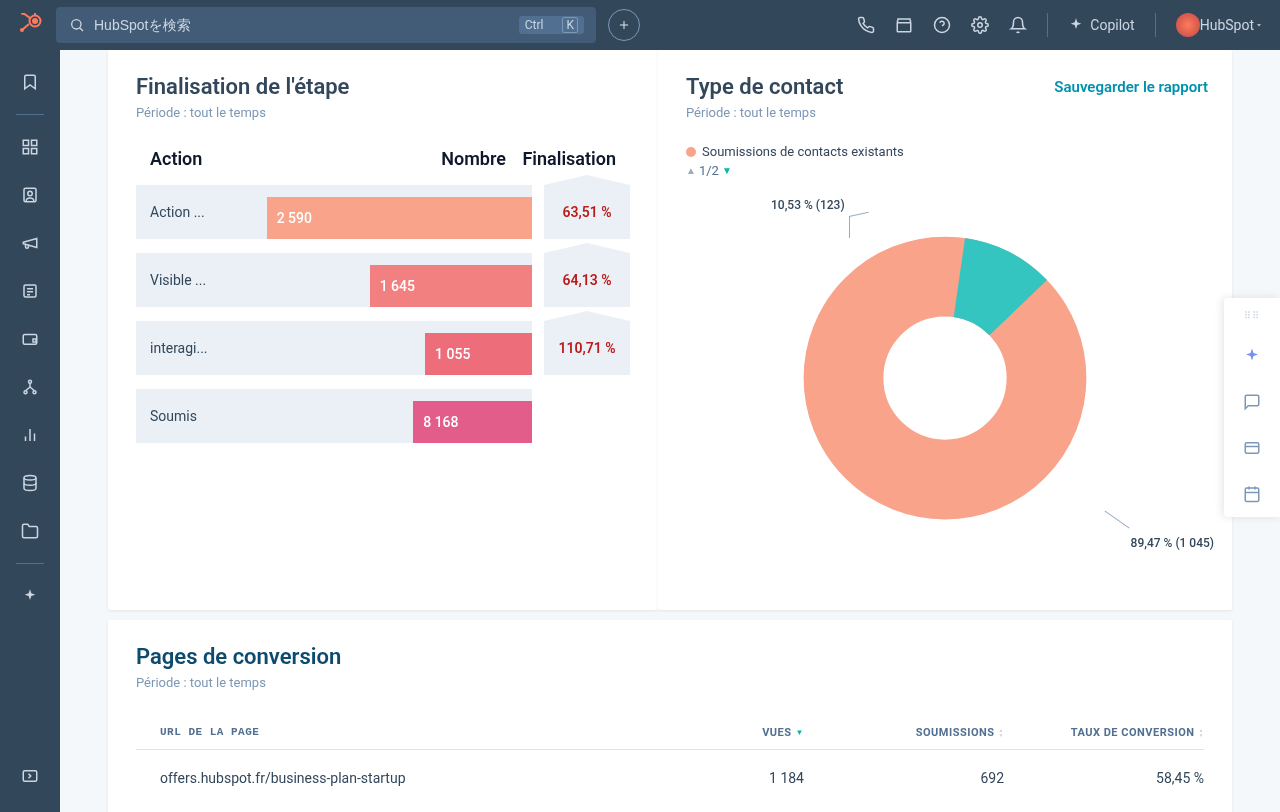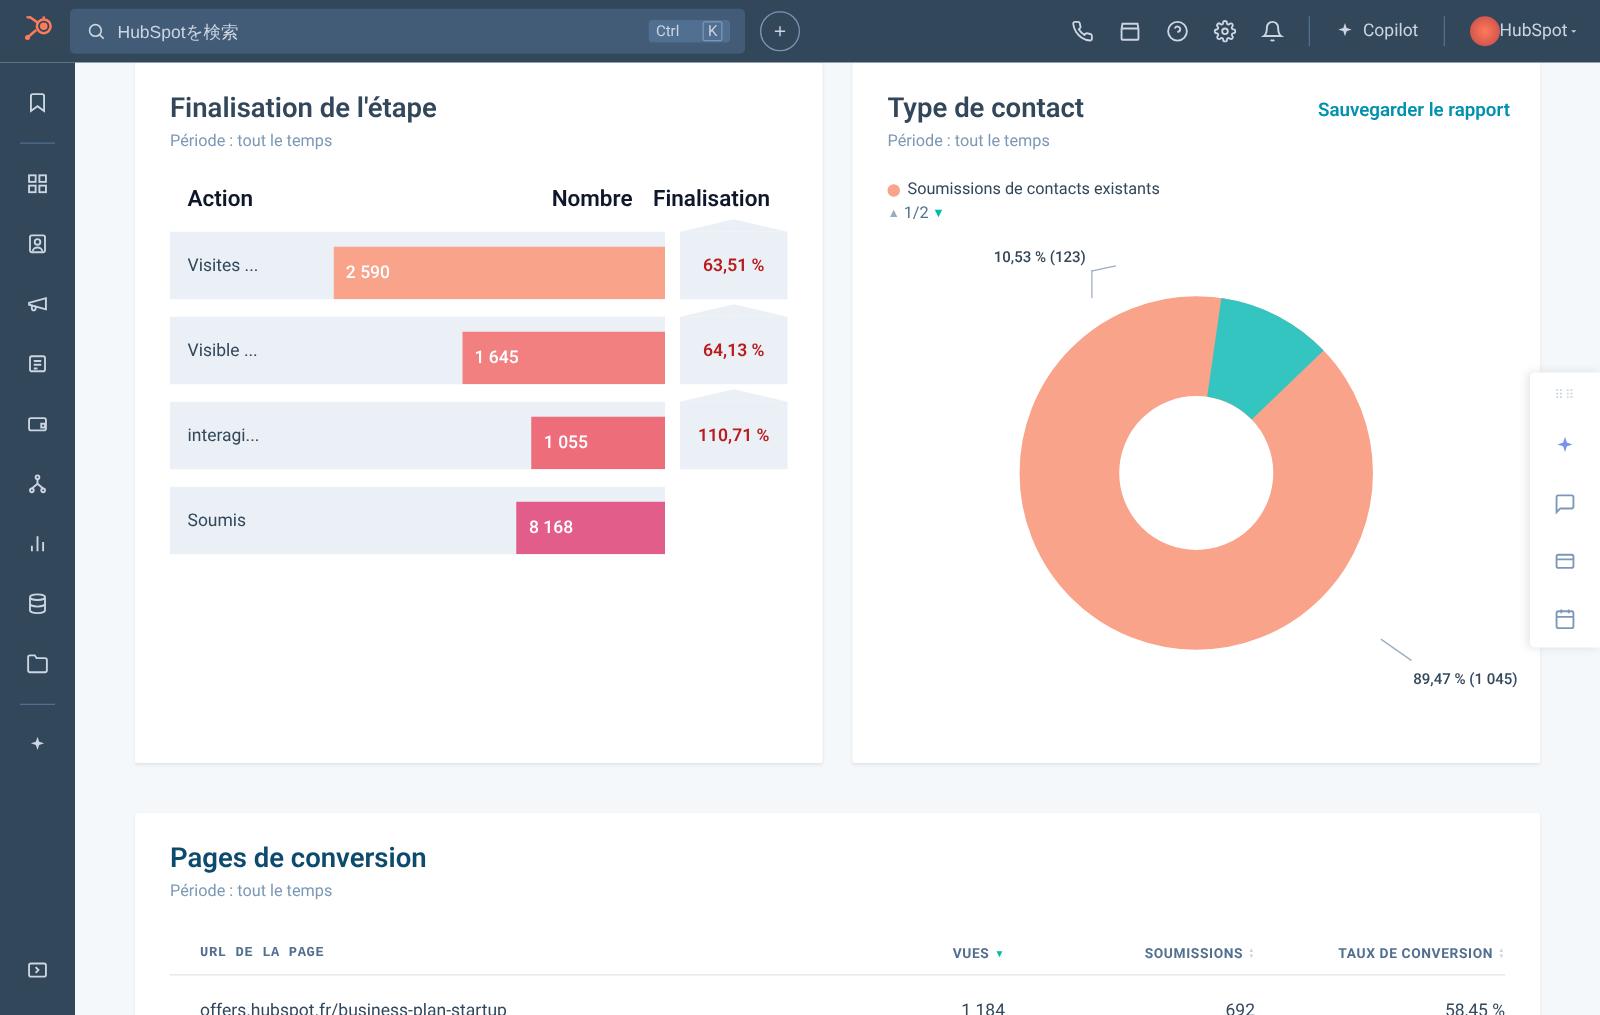--- a/index.html
+++ b/index.html
@@ -22,21 +22,21 @@
 .avatar { width: 24px; height: 24px; border-radius: 50%; background: radial-gradient(#ff7a59, #c04848); }
 
 
 .sidebar { position: absolute; top: 50px; left: 0; bottom: 0; width: 60px; background: #33475b; display: flex; flex-direction: column; align-items: center; padding-top: 12px; gap: 8px; }
 .sicon { width: 44px; height: 40px; display: flex; align-items: center; justify-content: center; color: #cbd6e2; cursor: pointer; border-radius: 4px; }
 .sidebar-divider { width: 28px; height: 1px; background: #516f90; margin: 4px 0; }
 .sidebar-bottom { margin-top: auto; margin-bottom: 16px; }
 
 
 .main { position: absolute; top: 50px; left: 60px; right: 0; bottom: 0; overflow: auto; padding: 0 48px 0 48px; }
-.cards-row { display: flex; gap: 24px; margin-bottom: 40px; }
+.cards-row { display: flex; margin-bottom: 10px; }
 .card { background: #fff; border-radius: 2px; box-shadow: 0 1px 3px rgba(0,0,0,0.08); padding: 24px 28px; flex: 1; position: relative; min-height: 560px; }
 .card h2 { font-size: 22px; font-weight: 600; color: #33475b; margin-bottom: 6px; }
 .subtitle { font-size: 13px; color: #7c98b6; }
 .save-link { position: absolute; top: 28px; right: 24px; color: #0091ae; font-weight: 600; font-size: 15px; cursor: pointer; }
 
 
 .funnel-header { display: flex; margin-top: 28px; padding: 0 14px; font-weight: 600; color: #0f172a; font-size: 18px; }
 .fh-action { flex: 1; }
 .fh-number { width: 70px; text-align: right; }
 .fh-final { width: 110px; text-align: right; }
@@ -256,21 +256,21 @@
       <h2>Finalisation de l'étape</h2>
       <div class="subtitle">Période : tout le temps</div>
       <div class="funnel-header">
         <div class="fh-action">Action</div>
         <div class="fh-number">Nombre</div>
         <div class="fh-final">Finalisation</div>
       </div>
       <div class="funnel-rows" id="funnel-rows">
           <div class="frow">
             <div class="fbar-wrap">
-              <span class="fbar-label">Visites ...</span>
+              <span class="fbar-label">Action ...</span>
               <div class="fbar" style="width: 67%; background: rgb(248, 163, 138);">2 590</div>
             </div>
             <div class="fpct-wrap">63,51 %</div>
           </div>
           <div class="frow">
             <div class="fbar-wrap">
               <span class="fbar-label">Visible ...</span>
               <div class="fbar" style="width: 41%; background: rgb(242, 128, 128);">1 645</div>
             </div>
             <div class="fpct-wrap">64,13 %</div>

